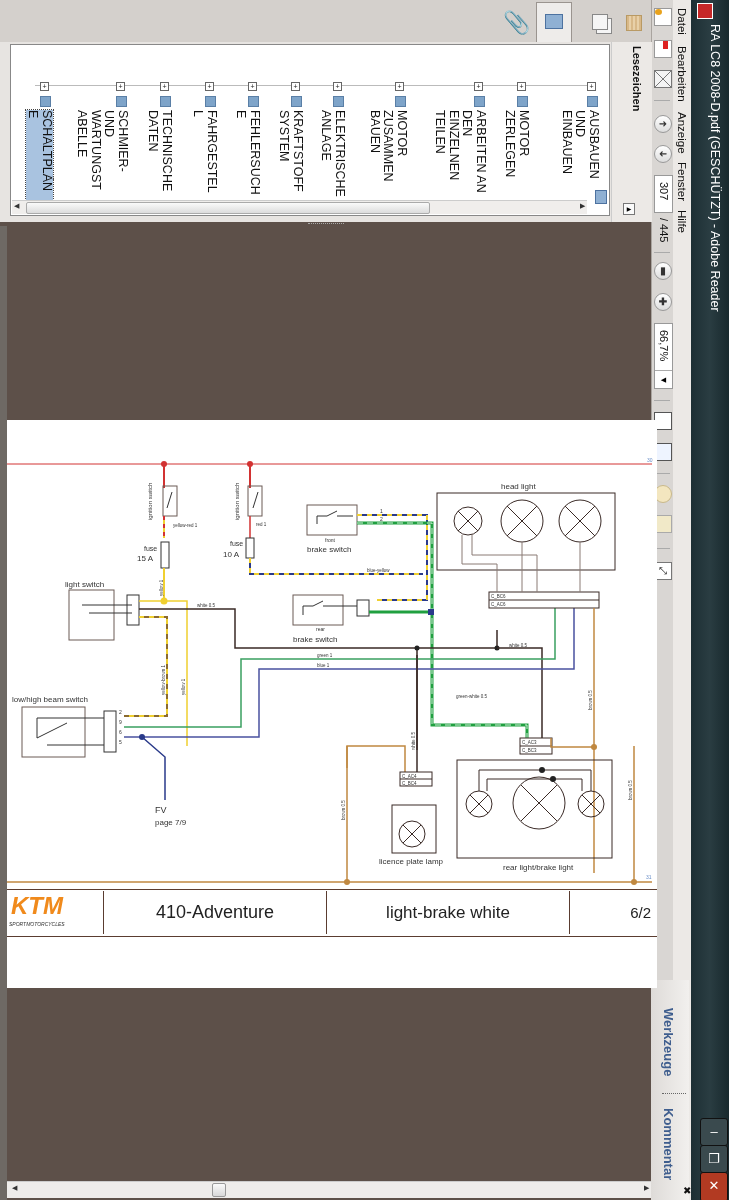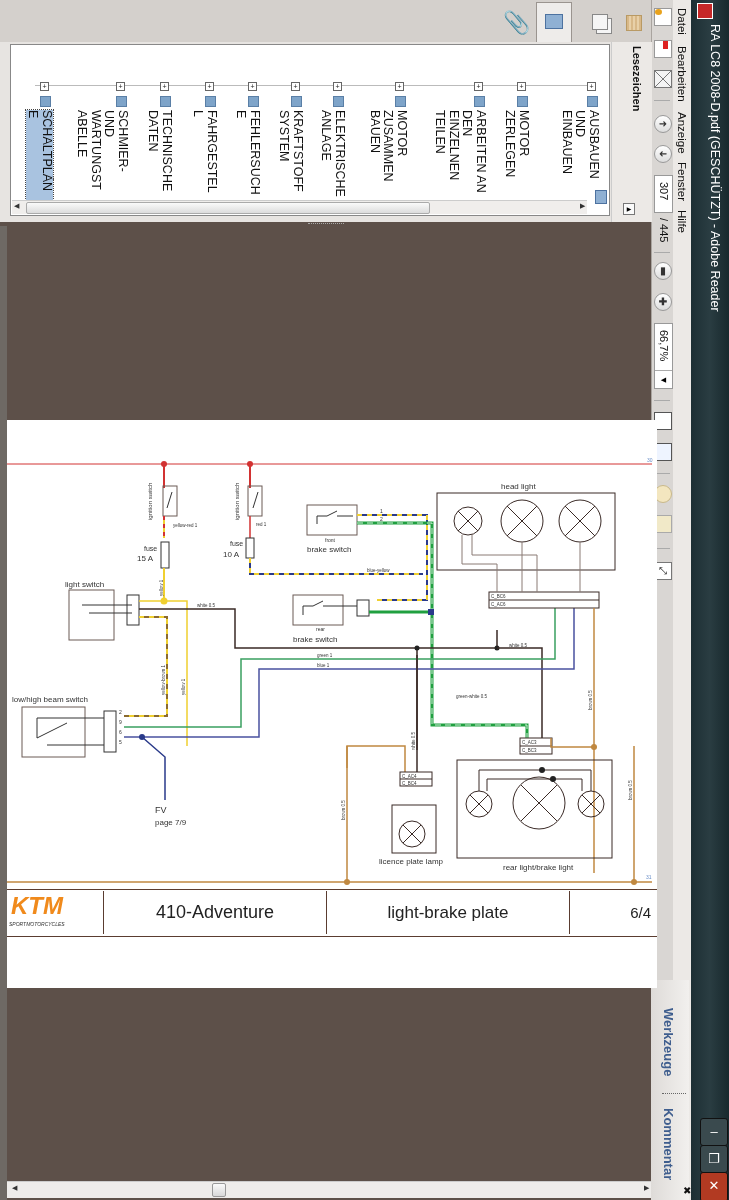--- a/index.html
+++ b/index.html
@@ -321,19 +321,19 @@
   <text x="639" y="459" font-size="5" fill="#6a8fc8">31</text>
 </svg>
 </div>
 
 <div class="abs" style="left:7px;top:889px;width:650px;height:46px;border-top:1px solid #5a3c30;border-bottom:1px solid #5a3c30;background:#fff;"></div>
 <div class="abs foot-cell" style="left:7px;width:96px;text-align:left;">
   <div style="color:#f08a1c;font-weight:bold;font-style:italic;font-size:24px;line-height:30px;padding-left:4px;">KTM</div>
   <div style="font-size:5px;line-height:6px;color:#333;padding-left:2px;font-style:italic;">SPORTMOTORCYCLES</div>
 </div>
 <div class="abs foot-cell" style="left:104px;width:222px;">410-Adventure</div>
-<div class="abs foot-cell" style="left:327px;width:242px;font-size:17px;">light-brake plate</div>
-<div class="abs foot-cell" style="left:570px;width:87px;border-right:none;text-align:right;padding-right:6px;box-sizing:border-box;font-size:15px;">6/4</div>
+<div class="abs foot-cell" style="left:327px;width:242px;font-size:17px;">light-brake white</div>
+<div class="abs foot-cell" style="left:570px;width:87px;border-right:none;text-align:right;padding-right:6px;box-sizing:border-box;font-size:15px;">6/2</div>
 
 <div id="hscroll" class="abs"></div>
 <div id="hthumb" class="abs"></div>
 <div class="abs" style="left:12px;top:1184px;font-size:7px;color:#333;">◀</div>
 <div class="abs" style="left:644px;top:1184px;font-size:7px;color:#333;">▶</div>
 
 </body></html>

